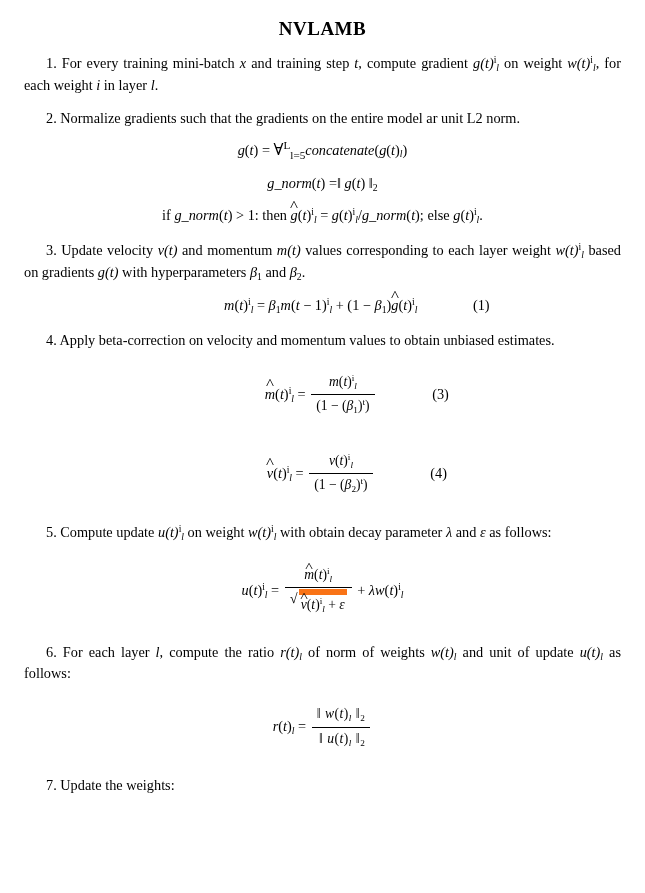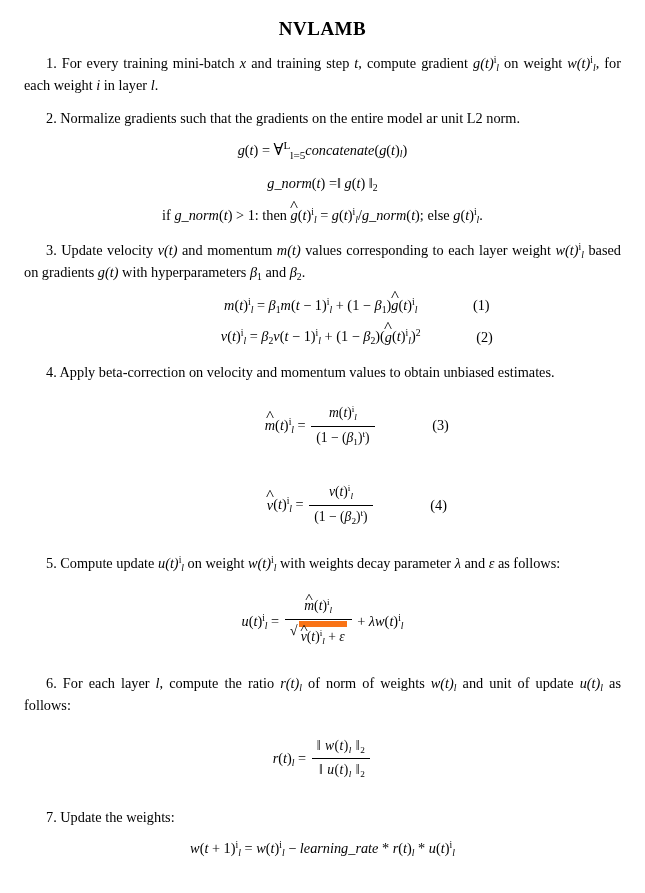--- a/index.html
+++ b/index.html
@@ -155,24 +155,20 @@
 
   <p class="para">
     <span>3.  Update velocity </span><i>v(t)</i><span> and momentum </span><i>m(t)</i><span> values corresponding to each layer weight </span><i>w(t)</i><sup class="supnum">i</sup><sub>l</sub><span> based on gradients </span><i>g(t)</i><span> with hyperparameters </span><span class="beta">β</span><sub class="up">1</sub><span> and </span><span class="beta">β</span><sub class="up">2</sub><span>.</span>
   </p>
 
   <div class="eq eq-gap">
     <i>m</i>(<i>t</i>)<sup class="supnum">i</sup><sub>l</sub> = <i>β</i><sub class="up">1</sub><i>m</i>(<i>t</i> − 1)<sup class="supnum">i</sup><sub>l</sub> + (1 − <i>β</i><sub class="up">1</sub>)<span class="hat"><i>g</i></span>(<i>t</i>)<sup class="supnum">i</sup><sub>l</sub>
     <span class="eqnum">(1)</span>
   </div>
 
-  <div class="eq">
-    <i>v</i>(<i>t</i>)<sup class="supnum">i</sup><sub>l</sub> = <i>β</i><sub class="up">2</sub><i>v</i>(<i>t</i> − 1)<sup class="supnum">i</sup><sub>l</sub> + (1 − <i>β</i><sub class="up">2</sub>)(<span class="hat"><i>g</i></span>(<i>t</i>)<sup class="supnum">i</sup><sub>l</sub>)<sup class="supnum">2</sup>
-    <span class="eqnum">(2)</span>
-  </div>
 
   <p class="para">4.  Apply beta-correction on velocity and momentum values to obtain unbiased estimates.</p>
 
   <div class="eq eq-gap">
     <span class="hat"><i>m</i></span>(<i>t</i>)<sup class="supnum">i</sup><sub>l</sub> =
     <span class="frac">
       <span class="num"><i>m</i>(<i>t</i>)<sup class="supnum">i</sup><sub>l</sub></span>
       <span class="den">(1 − (<i>β</i><sub class="up">1</sub>)<sup class="supnum">t</sup>)</span>
     </span>
     <span class="eqnum">(3)</span>
@@ -181,21 +177,21 @@
   <div class="eq eq-gap">
     <span class="hat"><i>v</i></span>(<i>t</i>)<sup class="supnum">i</sup><sub>l</sub> =
     <span class="frac">
       <span class="num"><i>v</i>(<i>t</i>)<sup class="supnum">i</sup><sub>l</sub></span>
       <span class="den">(1 − (<i>β</i><sub class="up">2</sub>)<sup class="supnum">t</sup>)</span>
     </span>
     <span class="eqnum">(4)</span>
   </div>
 
   <p class="para">
-    <span>5.  Compute update </span><i>u(t)</i><sup class="supnum">i</sup><sub>l</sub><span> on weight </span><i>w(t)</i><sup class="supnum">i</sup><sub>l</sub><span> with weights decay parameter </span><i>λ</i><span> and </span><i>ε</i><span> as follows:</span>
+    <span>5.  Compute update </span><i>u(t)</i><sup class="supnum">i</sup><sub>l</sub><span> on weight </span><i>w(t)</i><sup class="supnum">i</sup><sub>l</sub><span> with obtain decay parameter </span><i>λ</i><span> and </span><i>ε</i><span> as follows:</span>
   </p>
 
   <div class="eq eq-gap">
     <i>u</i>(<i>t</i>)<sup class="supnum">i</sup><sub>l</sub> =
     <span class="frac">
       <span class="num"><span class="hat"><i>m</i></span>(<i>t</i>)<sup class="supnum">i</sup><sub>l</sub></span>
       <span class="den"><span class="sqrt"><span class="rad"><span class="hat"><i>v</i></span>(<i>t</i>)<sup class="supnum">i</sup><sub>l</sub> + <i>ε</i></span></span></span>
     </span>
     + <i>λ</i><i>w</i>(<i>t</i>)<sup class="supnum">i</sup><sub>l</sub>
   </div>
@@ -207,17 +203,14 @@
   <div class="eq eq-gap">
     <i>r</i>(<i>t</i>)<sub>l</sub> =
     <span class="frac">
       <span class="num norm">‖ <i>w</i>(<i>t</i>)<sub>l</sub> ‖<sub class="up">2</sub></span>
       <span class="den norm">‖ <i>u</i>(<i>t</i>)<sub>l</sub> ‖<sub class="up">2</sub></span>
     </span>
   </div>
 
   <p class="para">7.  Update the weights:</p>
 
-  <div class="eq eq-gap">
-    <i>w</i>(<i>t</i> + 1)<sup class="supnum">i</sup><sub>l</sub> = <i>w</i>(<i>t</i>)<sup class="supnum">i</sup><sub>l</sub> − <i class="mathit">learning_rate</i> * <i>r</i>(<i>t</i>)<sub>l</sub> * <i>u</i>(<i>t</i>)<sup class="supnum">i</sup><sub>l</sub>
-  </div>
 
 </div>
 
 </body></html>

